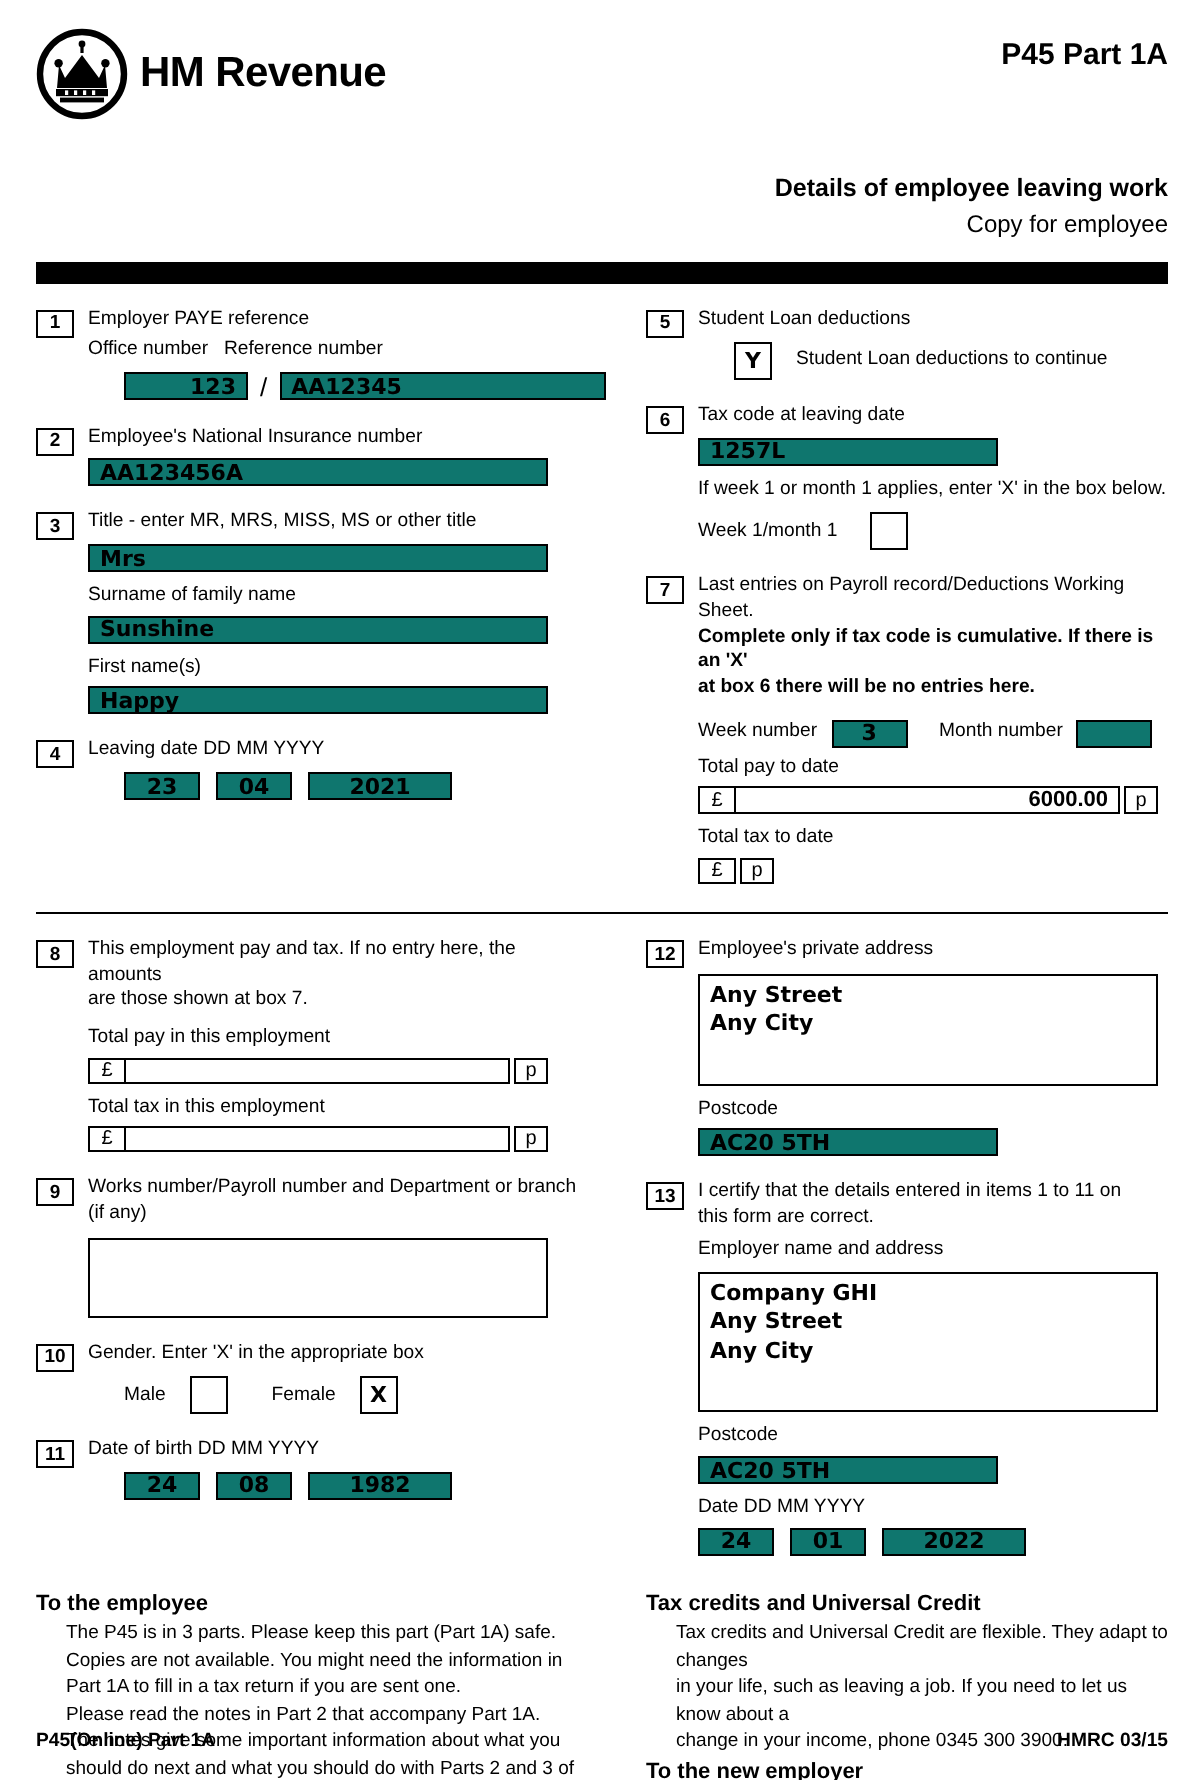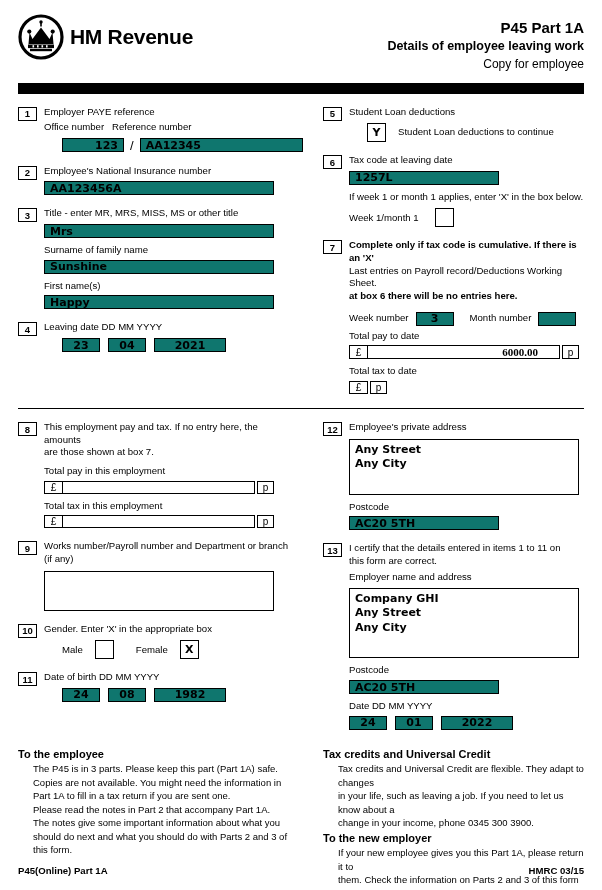--- a/index.html
+++ b/index.html
@@ -14,21 +14,21 @@
   }
   .page { position:relative; width:602px; height:890px; padding:0 18px; }
 
   
   .header { display:flex; align-items:flex-start; justify-content:space-between; padding-top:14px; }
   .brand { display:flex; align-items:center; gap:6px; }
   .crown-wrap { width:46px; height:46px; flex:0 0 46px; }
   .brand-text { font-size:21px; font-weight:bold; line-height:1.02; letter-spacing:-0.3px; }
   .head-right { text-align:right; padding-top:4px; }
   .head-title { font-size:15px; font-weight:bold; line-height:1.35; }
-  .head-sub { font-size:12.5px; font-weight:bold; line-height:1.35; }
+  .head-sub { font-size:12.5px; font-weight:bold; line-height:1.35;margin-top:48px; }
   .head-copy { font-size:12px; font-weight:normal; line-height:1.45; margin-top:1px; }
   .blackbar { height:11px; background:#000; margin:9px 0 0 0; }
 
   
   .cols { display:flex; }
   .col { width:283px; }
   .col-left { padding-right:8px; }
   .col-right { padding-left:22px; }
 
   .hr { border:0; border-top:1px solid #000; margin:0; }
@@ -78,21 +78,21 @@
 
   .taxcode { width:150px; }
   .numbox { width:38px; }
 
   .money { display:flex; align-items:stretch; margin-top:3px; }
   .money .cur { width:19px; border:1px solid #000; font-size:10px;
                 display:flex; align-items:center; justify-content:center; }
   .money .amt { flex:1 1 auto; border:1px solid #000; border-left:0;
                 font-size:11px; font-weight:bold; text-align:center;
                 display:flex; align-items:center; justify-content:flex-end;
-                padding-right:21px; font-family:Liberation Serif, serif; }
+                padding-right:5px; font-family:Liberation Sans, sans-serif; }
   .money .pen { width:17px; border:1px solid #000; margin-left:2px;
                 font-size:10px; display:flex; align-items:center; justify-content:center; }
 
   .area { border:1px solid #000; width:230px; padding:3px 5px;
           font-size:11px; font-weight:bold; line-height:1.28;
           font-family:"DejaVu Sans", sans-serif; }
   .area.h56 { height:56px; }
   .area.h70 { height:70px; }
   .area.h40 { height:40px; }
   .postcode { width:150px; }
@@ -225,22 +225,22 @@
           <div class="inlinerow">
             <div class="lbl" style="margin-right:16px;">Week 1/month 1</div>
             <div class="sq"></div>
           </div>
         </div>
       </div>
 
       <div class="item">
         <div class="num">7</div>
         <div class="item-body">
+          <div class="lbl">Last entries on Payroll record/Deductions Working Sheet.</div>
           <div class="lbl b">Complete only if tax code is cumulative.  If there is an 'X'</div>
-          <div class="lbl">Last entries on Payroll record/Deductions Working Sheet.</div>
           <div class="lbl b">at box 6 there will be no entries here.</div>
           <div class="inlinerow" style="margin-top:9px;">
             <div class="lbl" style="margin-right:7px;">Week number</div>
             <div class="box c numbox">3</div>
             <div class="lbl" style="margin:0 7px 0 16px;">Month number</div>
             <div class="box c numbox"></div>
           </div>
           <div class="sub-lbl" style="margin-top:4px;">Total pay to date</div>
           <div class="money" style="width:230px;">
             <div class="cur">£</div>

